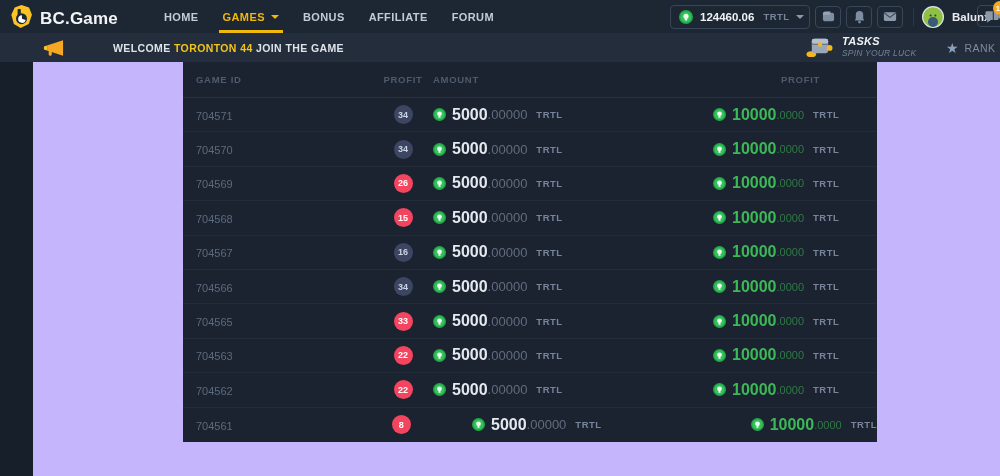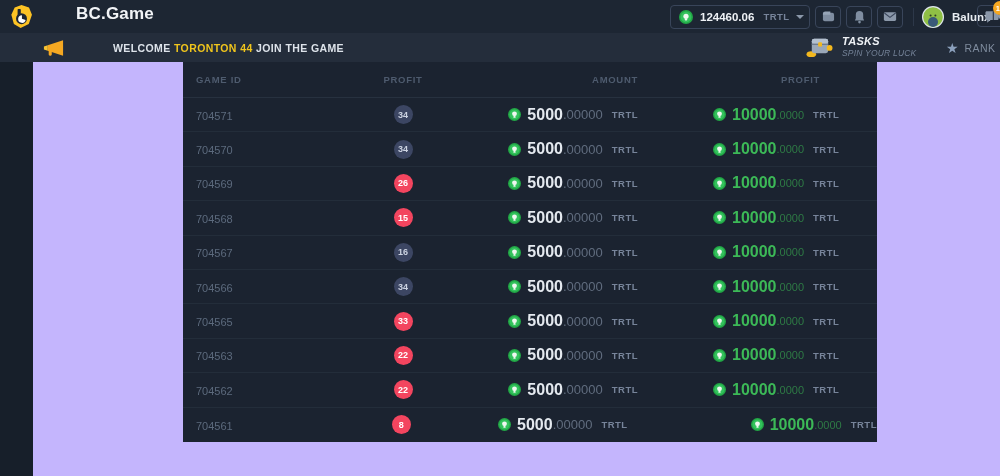--- a/index.html
+++ b/index.html
@@ -1,20 +1,20 @@
 <!DOCTYPE html>
 <html><head>
 <meta charset="utf-8">
 <style>
   * { margin:0; padding:0; box-sizing:border-box; }
   html,body { width:1000px; height:476px; overflow:hidden; background:#171f2a;
               font-family:"Liberation Sans", sans-serif; }
   .topbar { position:relative; width:1000px; height:33px; background:#1d2633;
             display:flex; align-items:center; }
-  .logo { display:flex; align-items:flex-start; margin-left:10px;gap:36px; }
+  .logo { display:flex; align-items:flex-end; margin-left:10px; }
   .logo-text { color:#f2f4f7; font-size:17px; font-weight:bold; margin-left:7px; letter-spacing:.2px; }
   .nav { display:flex; height:33px; margin-left:34px; }
   .nav-item { position:relative; display:flex; align-items:center; height:33px;
               padding:0 12px; font-size:11px; font-weight:bold; color:#c3ccd6;
               letter-spacing:.4px; cursor:pointer; }
   .nav-item.active { color:#f0b90b; }
   .nav-item.active .underline { position:absolute; left:8px; right:8px; bottom:0;
               height:3px; background:#f0b90b; }
   .caret { width:0; height:0; border-left:4px solid transparent; border-right:4px solid transparent;
            border-top:4px solid #8b98aa; margin-left:6px; display:inline-block; }
@@ -47,21 +47,21 @@
   .tasks-sub { color:#738196; font-size:8.5px; margin-top:1px; letter-spacing:.2px; }
   .rank { position:absolute; left:946px; top:0; height:29px; display:flex; align-items:center; cursor:pointer; }
   .rank-star { color:#8ba0bc; font-size:14px; line-height:1; }
   .rank-label { color:#7e8b9d; font-size:10.5px; margin-left:6px; letter-spacing:.4px; }
   .main { width:1000px; height:414px; background:#c4b5fd;margin-left:33px; }
   .table-band { margin-left:150px; width:694px; background:#1b2330; }
   .thead { display:flex; align-items:center; height:36px; border-bottom:1px solid #27313f; }
   .th { color:#4e5b6e; font-size:9.5px; font-weight:bold; letter-spacing:.7px; }
   .c1 { width:190px; padding-left:13px; }
   .c2 { width:60px; display:flex; justify-content:center; }
-  .c3 { width:220px; display:flex; justify-content:flex-end; align-items:center; padding-right:15px; }
+  .c3 { width:220px; display:flex; justify-content:flex-start; align-items:center; padding-right:15px; }
   .c4 { width:224px; display:flex; align-items:center; padding-left:60px; }
   .thead .c4 { padding-left:128px; }
   .row { display:flex; align-items:center; height:34.4px; border-bottom:1px solid #232d3a; cursor:pointer; }
   .row:last-child { border-bottom:none;gap:48px; }
   .gameid { color:#5c6a7d; font-size:11px; }
   .badge { width:19px; height:19px; border-radius:50%; display:flex; align-items:center;
            justify-content:center; font-size:9px; font-weight:bold; }
   .badge-dark { background:#3c4663; color:#ccd3e2; }
   .badge-red  { background:#f3455f; color:#ffffff; }
   .num-int { font-size:16px; font-weight:bold; margin-left:6px; }
@@ -80,20 +80,39 @@
     <span>
       <svg width="23" height="25" viewBox="0 0 26 28">
         <path fill="#fdc324" d="M13 1l8.5 2.8 3.3 8.2-3.6 10.5L12 27l-7.6-4.4L1.5 12l3.8-8.2z"></path>
         <rect x="8.6" y="5.5" width="3.6" height="12" rx="1" fill="#1e2734"></rect>
         <circle cx="13" cy="16.5" r="6.2" fill="#1e2734"></circle>
         <path d="M13.5 12.6a4.3 4.3 0 1 0 4.2 5.3l-4.2-1.4z" fill="#ffffff"></path>
       </svg>
     </span>
     <span class="logo-text">BC.Game</span>
   </div>
+  <div class="nav">
+    <div class="nav-item">
+      <span>HOME</span>
+    </div>
+    <div class="nav-item active">
+      <span>GAMES</span>
+      <span class="caret"></span>
+      <span class="underline"></span>
+    </div>
+    <div class="nav-item">
+      <span>BONUS</span>
+    </div>
+    <div class="nav-item">
+      <span>AFFILIATE</span>
+    </div>
+    <div class="nav-item">
+      <span>FORUM</span>
+    </div>
+  </div>
 
   <div class="top-right">
     <div class="balance-box">
       <span>
         <svg width="14" height="14" viewBox="0 0 14 14">
           <circle cx="7" cy="7" r="7" fill="#22a746"></circle>
             <circle cx="7" cy="7" r="5.4" fill="#33c25c"></circle>
           <circle cx="7" cy="6.3" r="2.6" fill="#eef7f0"></circle>
             <rect x="5.7" y="8.6" width="2.6" height="2" rx="1" fill="#eef7f0"></rect>
         </svg>

